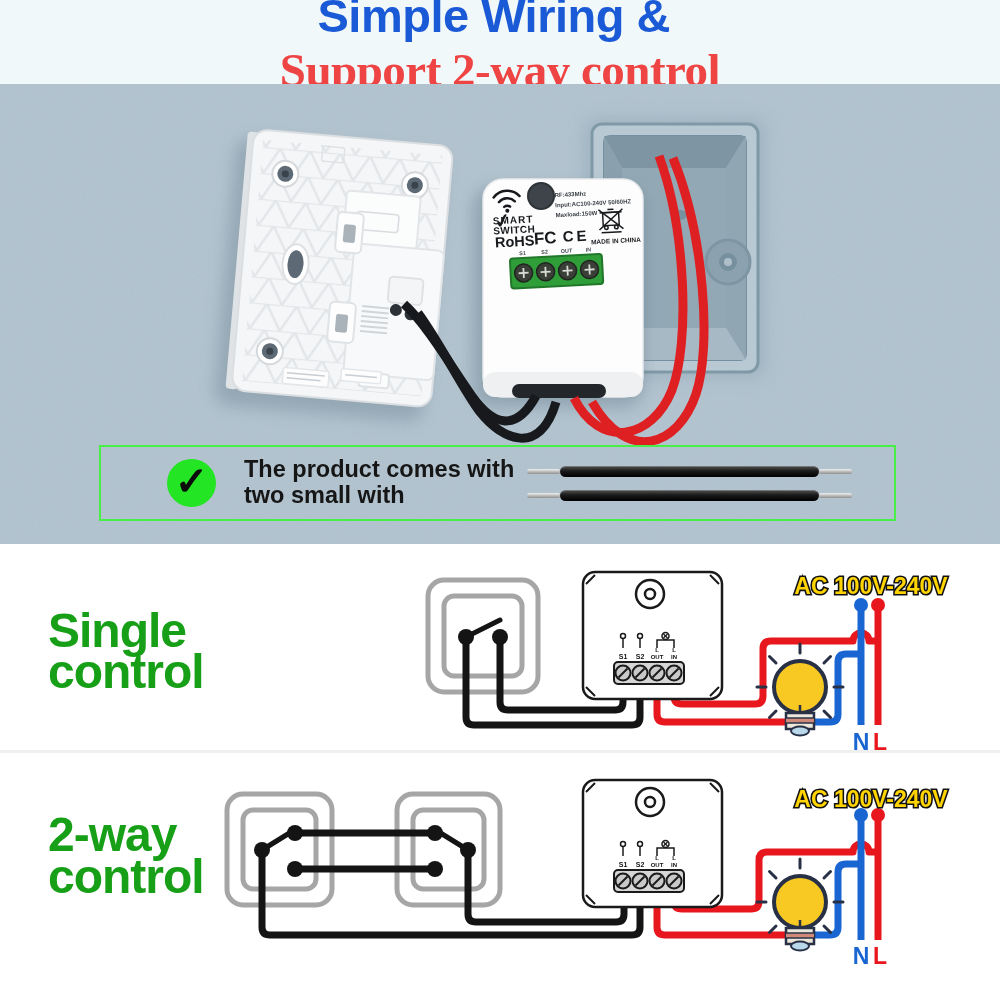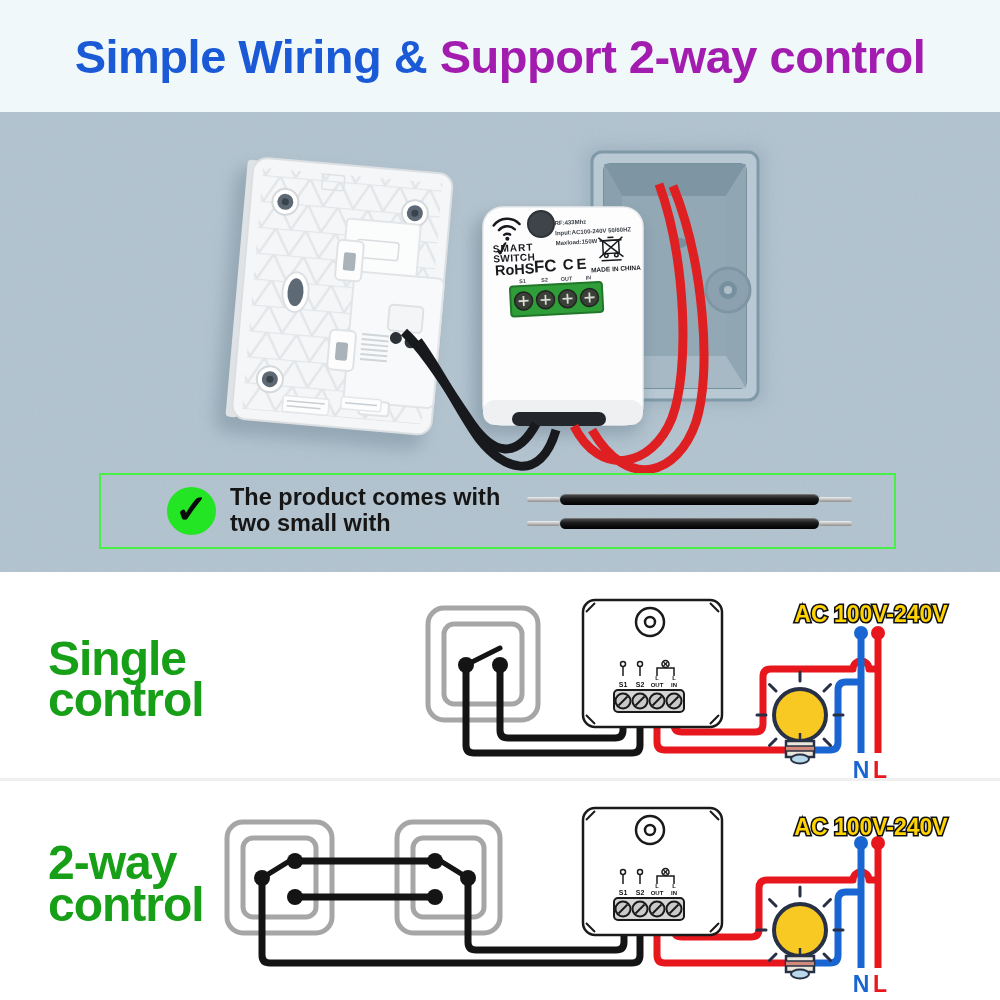--- a/index.html
+++ b/index.html
@@ -1,35 +1,35 @@
 <!DOCTYPE html>
 <html><head>
 <meta charset="utf-8">
 <style>
   html,body{margin:0;padding:0;}
   body{width:1000px;height:1000px;font-family:"Liberation Sans",sans-serif;background:#ffffff;overflow:hidden;}
   .frame{position:relative;width:1000px;height:1000px;}
 
   
-  .title-bar{height:112px;background:#f1f8f9;display:flex;align-items:center;justify-content:center;
-             font-size:47px;font-weight:800;letter-spacing:-0.5px;white-space:pre;}
+  .title-bar{height:84px;background:#f1f8f9;display:flex;align-items:center;justify-content:center;
+             font-size:47px;font-weight:800;letter-spacing:-0.5px;white-space:pre;flex-direction:column;}
   .title-blue{color:#1b5ad6;}
-  .title-green{color:#a21caf;}
+  .title-green{color:#ef4444;font-family:Liberation Serif, serif;}
 
   
   .photo-section{position:relative;height:460px;background:#aec0cc;}
   .photo-section svg{position:absolute;inset:0;}
 
   
   .callout{position:absolute;left:99px;top:361px;width:793px;height:72px;border:2px solid #47ef47;
            display:flex;align-items:center;}
   .callout-check{width:49px;height:48px;border-radius:50%;background:#23e523;color:#0b0b0b;
                  display:flex;align-items:center;justify-content:center;font-size:40px;font-weight:800;
                  margin-left:66px;flex:0 0 auto;line-height:1;padding-bottom:4px;box-sizing:border-box;}
-  .callout-text{margin-left:14px;font-size:23.5px;font-weight:700;color:#161616;line-height:1.1;}
+  .callout-text{margin-left:28px;font-size:23.5px;font-weight:700;color:#161616;line-height:1.1;}
   .callout-wires{position:absolute;right:37px;top:0;height:100%;width:330px;}
   .wire-row{position:absolute;left:0;display:flex;align-items:center;}
   .wire-row.w1{top:19px;} .wire-row.w2{top:43px;}
   .wire-tip{width:33px;height:5px;border-radius:2px;background:linear-gradient(180deg,#f0f0f0,#8f8f8f);}
   .wire-core{width:259px;height:11px;border-radius:6px;
              background:linear-gradient(180deg,#555 0%,#1a1a1a 45%,#000 100%);
              box-shadow:inset 0 1px 0 rgba(255,255,255,.22);}
 
   
   .diagrams{position:relative;height:428px;background:#ffffff;}

